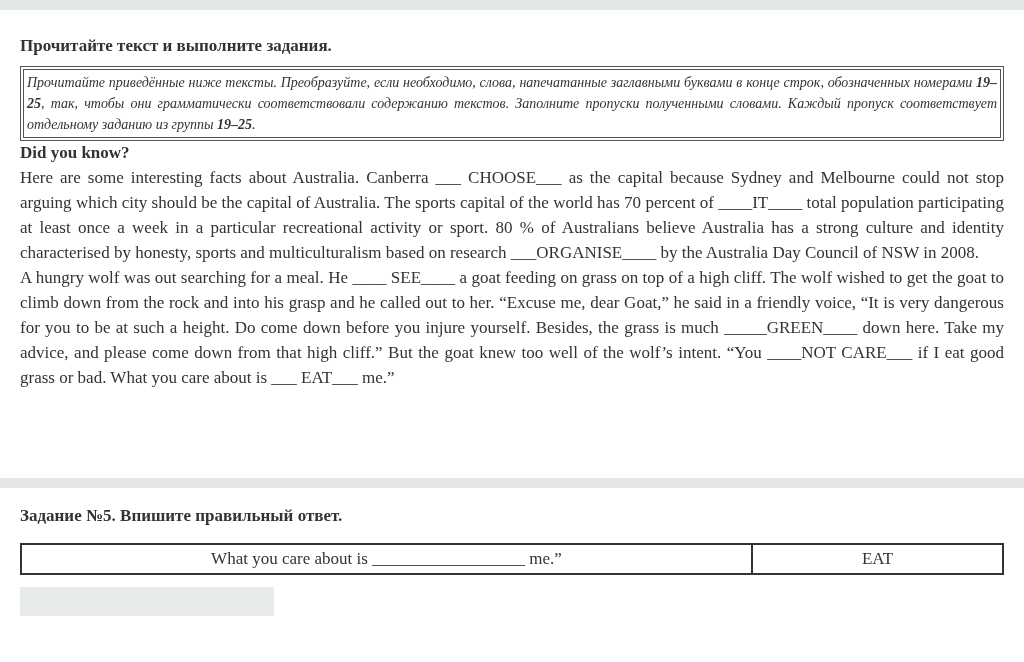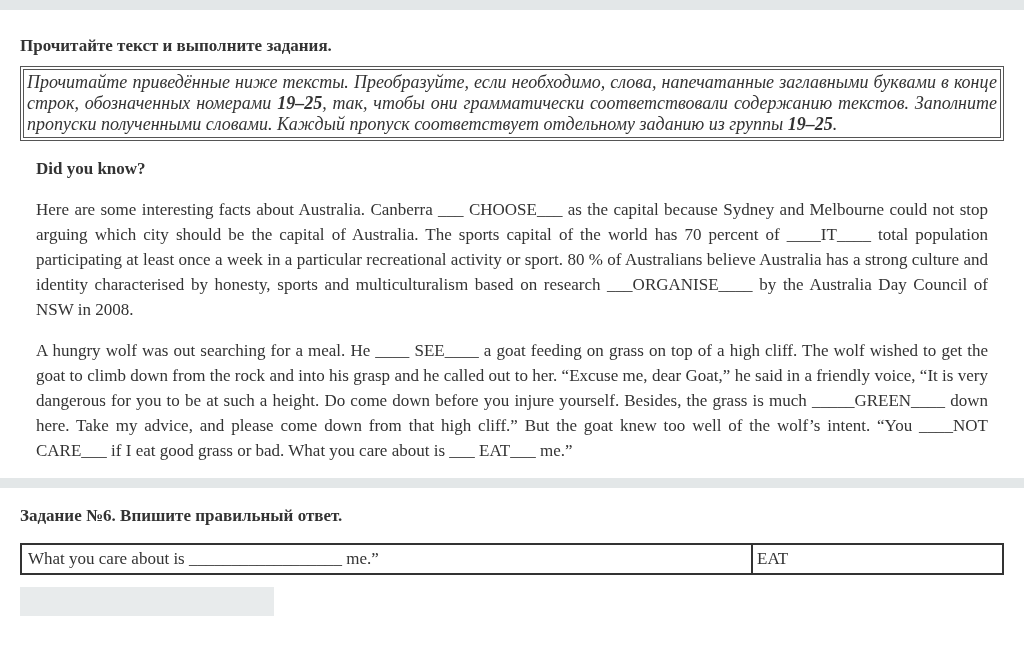--- a/index.html
+++ b/index.html
@@ -4,26 +4,26 @@
 <style>
   html, body { margin: 0; padding: 0; background: #ffffff; }
   body { width: 1024px; height: 662px; position: relative; overflow: hidden;
          font-family: "Liberation Serif", serif; color: #333333; }
   .topbar { position: absolute; left: 0; top: 0; width: 1024px; height: 10px; background: #e3e7e8; }
   .sep { position: absolute; left: 0; top: 478px; width: 1024px; height: 10px; background: #e3e7e8; }
   .heading { position: absolute; left: 20px; font-weight: bold; font-size: 17px; color: #333; }
   .h1 { top: 28px; margin-top: 8px; }
   .h2 { top: 506px; }
   .instr { position: absolute; left: 20px; top: 66px; width: 978px; border: 1px solid #555; padding: 2px; }
-  .instr-inner { border: 1px solid #555; padding: 2px 3px 2px 3px; font-style: italic; font-size: 18px; line-height: 21px; text-align: justify; color: #333; }
+  .instr-inner { border: 1px solid #555; padding: 2px 3px 2px 3px; font-style: italic; font-size: 14px; line-height: 21px; text-align: justify; color: #333; }
   .content { position: absolute; left: 20px; top: 140px; width: 984px; font-size: 17px; line-height: 25px; text-align: justify; color: #333; }
-  .content p { margin: 16px; }
+  .content p { margin: 0; }
   .subtitle { font-weight: bold; }
   .word { }
-  .answer-table { position: absolute; left: 20px; top: 543px; width: 984px; height: 32px; border: 2px solid #333; box-sizing: border-box; display: flex; }
+  .answer-table { position: absolute; left: 20px; top: 543px; width: 984px; height: 32px; border: 2px solid #333; box-sizing: border-box; display: flex; text-align: center; }
   .cell-q { width: 731px; border-right: 2px solid #333; padding: 4px 6px; font-size: 17px; box-sizing: border-box; }
   .cell-a { flex: 1; padding: 4px 4px; font-size: 17px; box-sizing: border-box; }
   .submit { position: absolute; left: 20px; top: 587px; width: 254px; height: 29px; background: #e8ebec; border: none; }
 </style>
 </head>
 <body>
 
 <div class="topbar"></div>
 
 <div class="heading h1">Прочитайте текст и выполните задания.</div>
@@ -33,20 +33,20 @@
 </div>
 
 <div class="content">
   <p class="subtitle">Did you know?</p>
   <p><span>Here are some interesting facts about Australia. Canberra ___ </span><span class="word">CHOOSE</span><span>___ as the capital because Sydney and Melbourne could not stop arguing which city should be the capital of Australia. The sports capital of the world has 70 percent of ____</span><span class="word">IT</span><span>____ total population participating at least once a week in a particular recreational activity or sport. 80 % of Australians believe Australia has a strong culture and identity characterised by honesty, sports and multiculturalism based on research ___</span><span class="word">ORGANISE</span><span>____ by the Australia Day Council of NSW in 2008.</span></p>
   <p><span>A hungry wolf was out searching for a meal. He ____ </span><span class="word">SEE</span><span>____ a goat feeding on grass on top of a high cliff. The wolf wished to get the goat to climb down from the rock and into his grasp and he called out to her. “Excuse me, dear Goat,” he said in a friendly voice, “It is very dangerous for you to be at such a height. Do come down before you injure yourself. Besides, the grass is much _____</span><span class="word">GREEN</span><span>____ down here. Take my advice, and please come down from that high cliff.” But the goat knew too well of the wolf’s intent. “You ____</span><span class="word">NOT CARE</span><span>___ if I eat good grass or bad. What you care about is ___ </span><span class="word">EAT</span><span>___ me.”</span></p>
 </div>
 
 <div class="sep"></div>
 
-<div class="heading h2">Задание №6. Впишите правильный ответ.</div>
+<div class="heading h2">Задание №5. Впишите правильный ответ.</div>
 
 <div class="answer-table">
   <div class="cell-q">What you care about is __________________ me.”</div>
   <div class="cell-a">EAT</div>
 </div>
 
 <button class="submit"></button>
 
 </body></html>

